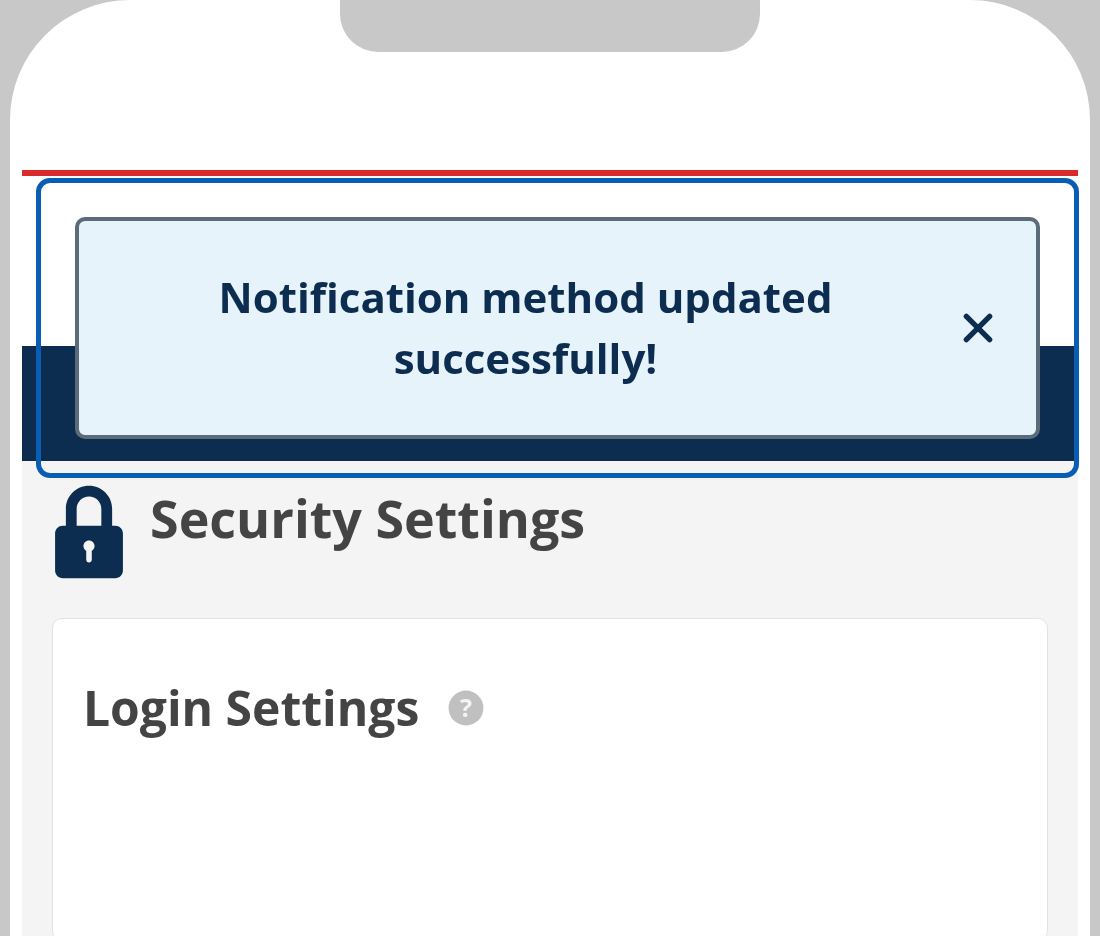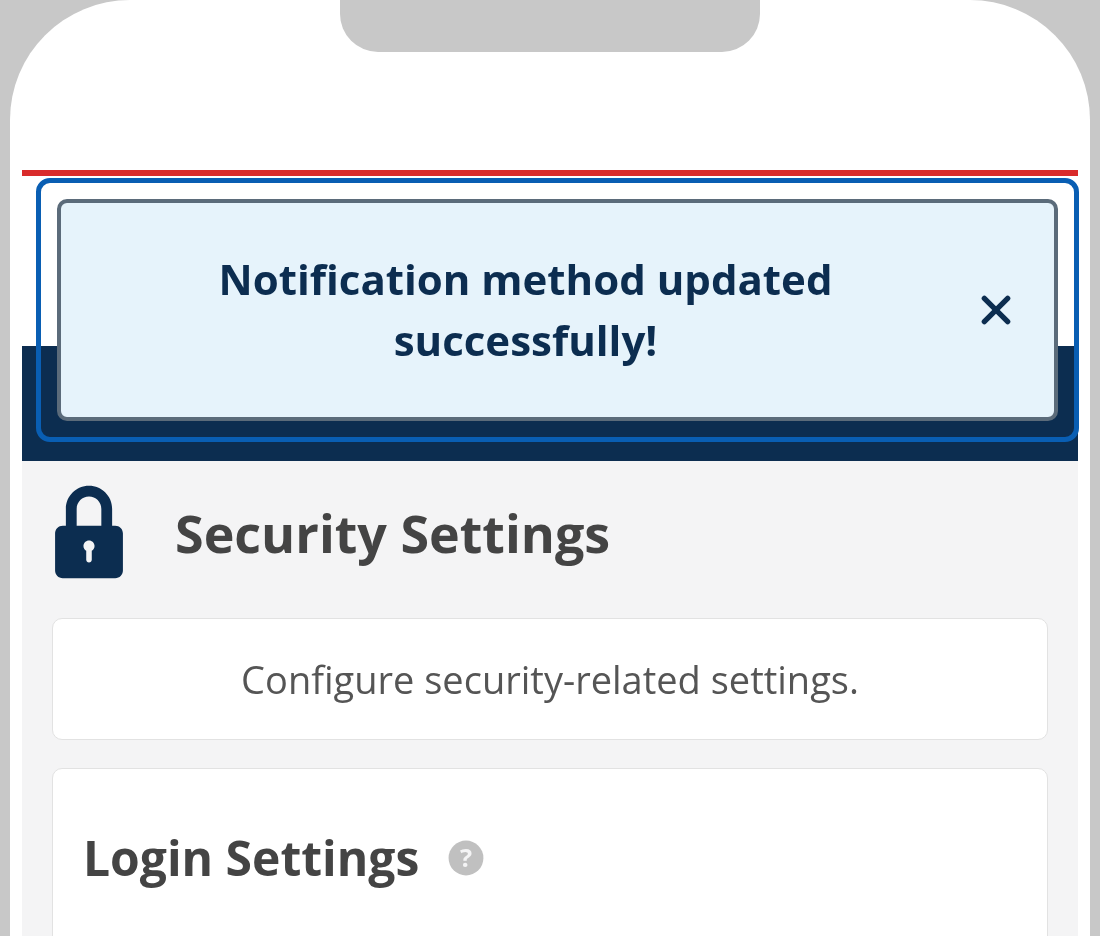--- a/index.html
+++ b/index.html
@@ -51,21 +51,21 @@
       height: 115px;
       background: #0c2d50;
     }
     .toast-focus-ring {
       position: absolute;
       top: 178px;
       left: 26px;
       right: 11px;
       border: 5px solid #095eb3;
       border-radius: 14px;
-      padding: 16px;
+      padding: 34px;
       z-index: 50;
     }
     .toast {
       display: flex;
       align-items: center;
       background: #e6f3fb;
       border: 4px solid #5b6b7a;
       border-radius: 10px;
       padding: 46px 30px 46px 30px;
       min-height: 218px;
@@ -94,22 +94,21 @@
     .content {
       position: absolute;
       top: 460px;
       left: 12px;
       right: 12px;
       bottom: 0;
       padding: 22px 30px 0 30px;
     }
     .section-header {
       display: flex;
-      align-items: center;
-      gap: 49px;
+      gap: 24px;
       margin-bottom: 36px;
     }
     .lock-icon {
       color: #0c2d50;
       width: 74px;
       height: 100px;
       display: flex;
       align-items: center;
       justify-content: center;
     }
@@ -185,23 +184,20 @@
   <div class="content">
     <div class="section-header">
       <div class="lock-icon">
         <svg viewBox="0 0 48 64" fill="currentColor">
           <path d="M24 2c-8.3 0-15 6.7-15 15v11H7c-2.8 0-5 2.2-5 5v24c0 2.8 2.2 5 5 5h34c2.8 0 5-2.2 5-5V33c0-2.8-2.2-5-5-5h-2V17C39 8.7 32.3 2 24 2zm0 7c4.4 0 8 3.6 8 8v11H16V17c0-4.4 3.6-8 8-8zm0 28.5c2 0 3.6 1.6 3.6 3.6 0 1.3-.7 2.5-1.8 3.1V50c0 1-.8 1.8-1.8 1.8s-1.8-.8-1.8-1.8v-5.8c-1.1-.6-1.8-1.8-1.8-3.1 0-2 1.6-3.6 3.6-3.6z"></path>
         </svg>
       </div>
       <h1 class="section-title">Security Settings</h1>
     </div>
 
-    <div class="card">
-      <div class="card-desc">Configure security-related settings.</div>
-    </div>
 
     <div class="card2">
       <div class="card2-title-row">
         <h2 class="card2-title">Login Settings</h2>
         <span class="help-icon">
           <svg viewBox="0 0 24 24" fill="currentColor">
             <circle cx="12" cy="12" r="11"></circle>
             <text x="12" y="17.5" text-anchor="middle" font-size="16" font-weight="700" fill="#f4f4f5">?</text>
           </svg>
         </span>

